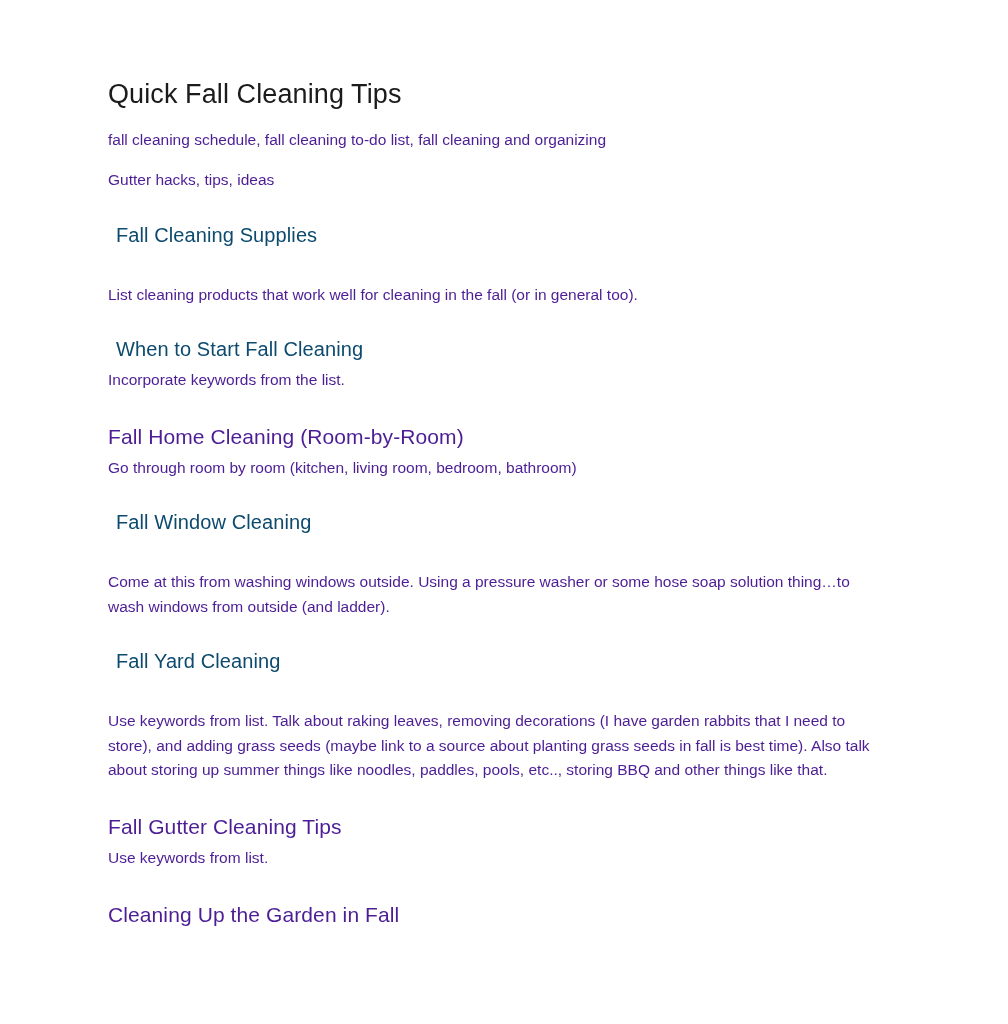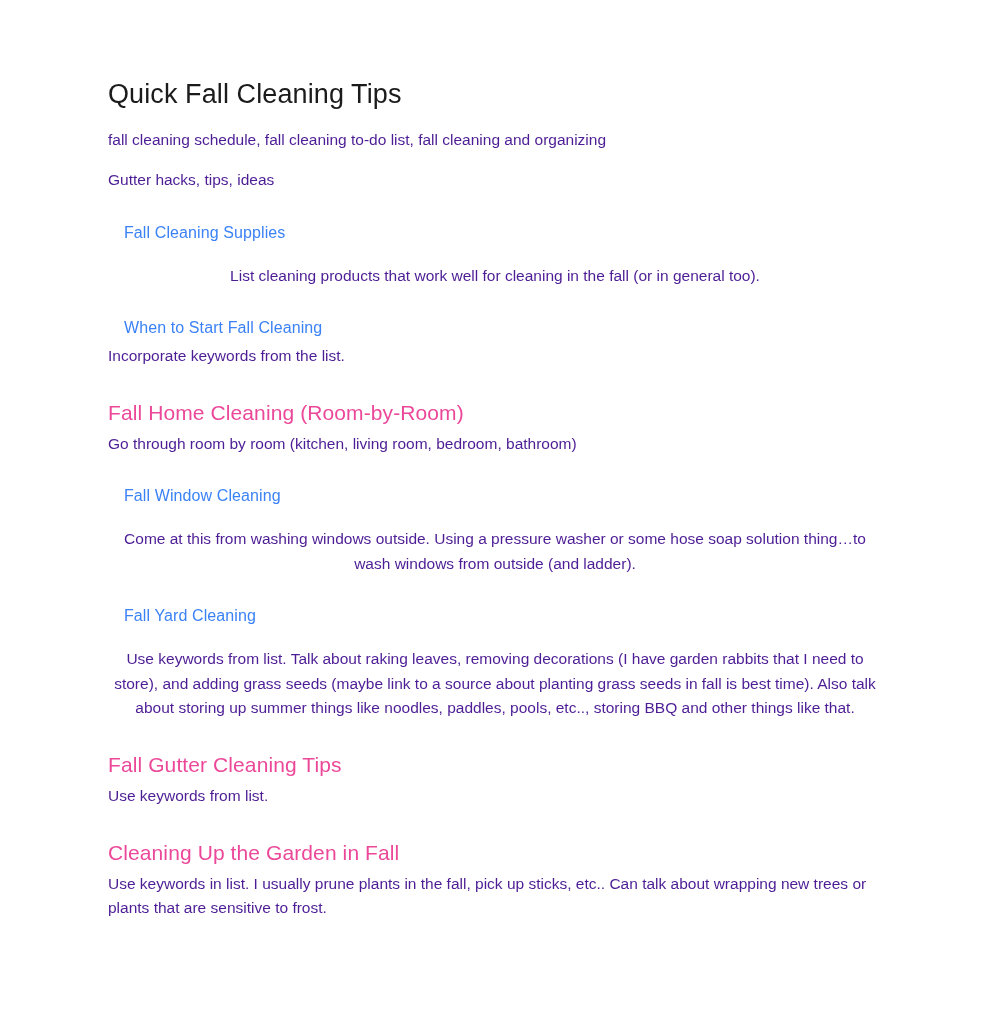--- a/index.html
+++ b/index.html
@@ -25,44 +25,44 @@
 
   h1.title {
     font-size: 27px;
     font-weight: 400;
     line-height: 1.25;
     color: #1b1b1b;
     margin: 22px 0 0 0;
     letter-spacing: 0.1px;
   }
   h2.heading {
-    font-size: 16px;
+    font-size: 20px;
     font-weight: 400;
     line-height: 1.25;
-    color: #3b82f6;
-    margin: 30px 0 0 16px;
+    color: #0c4a6e;
+    margin: 30px 0 0 8px;
     letter-spacing: 0.1px;
   }
   h3.subheading {
     font-size: 21px;
     font-weight: 400;
     line-height: 1.3;
-    color: #ec4899;
+    color: #4c1d95;
     margin: 30px 0 0 0;
     letter-spacing: 0.1px;
   }
   p.body-text {
     font-size: 15.5px;
     font-weight: 400;
     line-height: 1.58;
     color: #4c1d95;
     margin: 16px 0 0 0;
   }
   p.body-text.tight { margin-top: 6px; }
-  p.body-text.wide  { margin-top: 21px; text-align: center; }
+  p.body-text.wide  { margin-top: 35px; }
 
   .spell {
     text-decoration-style: wavy;
     text-decoration-color: #c04a3a;
     text-decoration-thickness: 1px;
     text-underline-offset: 2px;
   }
 </style>
 </head>
 <body>
@@ -78,15 +78,14 @@
       <p class="body-text tight">Incorporate keywords from the list.</p>
       <h3 class="subheading">Fall Home Cleaning (Room-by-Room)</h3>
       <p class="body-text tight">Go through room by room (kitchen, living room, bedroom, bathroom)</p>
       <h2 class="heading">Fall Window Cleaning</h2>
       <p class="body-text wide">Come at this from washing windows outside. Using a pressure washer or some hose soap solution thing…to wash windows from outside (and ladder).</p>
       <h2 class="heading">Fall Yard Cleaning</h2>
       <p class="body-text wide"><span>Use keywords </span><span class="spell">from list</span><span>. Talk about raking leaves, removing decorations (I have garden rabbits that I need to store), and adding grass seeds (maybe link to a source about planting grass seeds in fall is best time). Also talk about storing up summer things like noodles, paddles, pools, etc.., storing BBQ and other things like that.</span></p>
       <h3 class="subheading">Fall Gutter Cleaning Tips</h3>
       <p class="body-text tight"><span>Use keywords </span><span class="spell">from list</span><span>.</span></p>
       <h3 class="subheading">Cleaning Up the Garden in Fall</h3>
-      <p class="body-text tight"><span>Use keywords </span><span class="spell">in list</span><span>. I usually prune plants in the fall, pick up sticks, etc.. Can talk about wrapping new trees or plants that are sensitive to frost.</span></p>
     </div>
 </div>
 
 </body></html>

